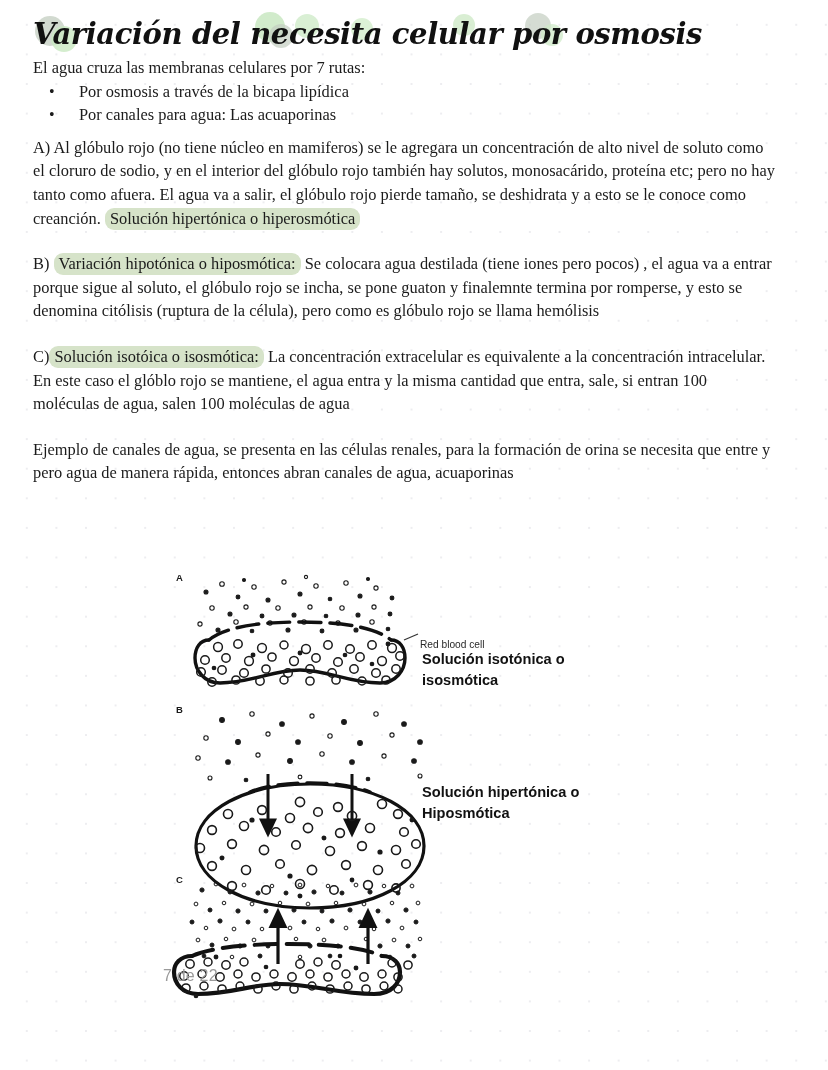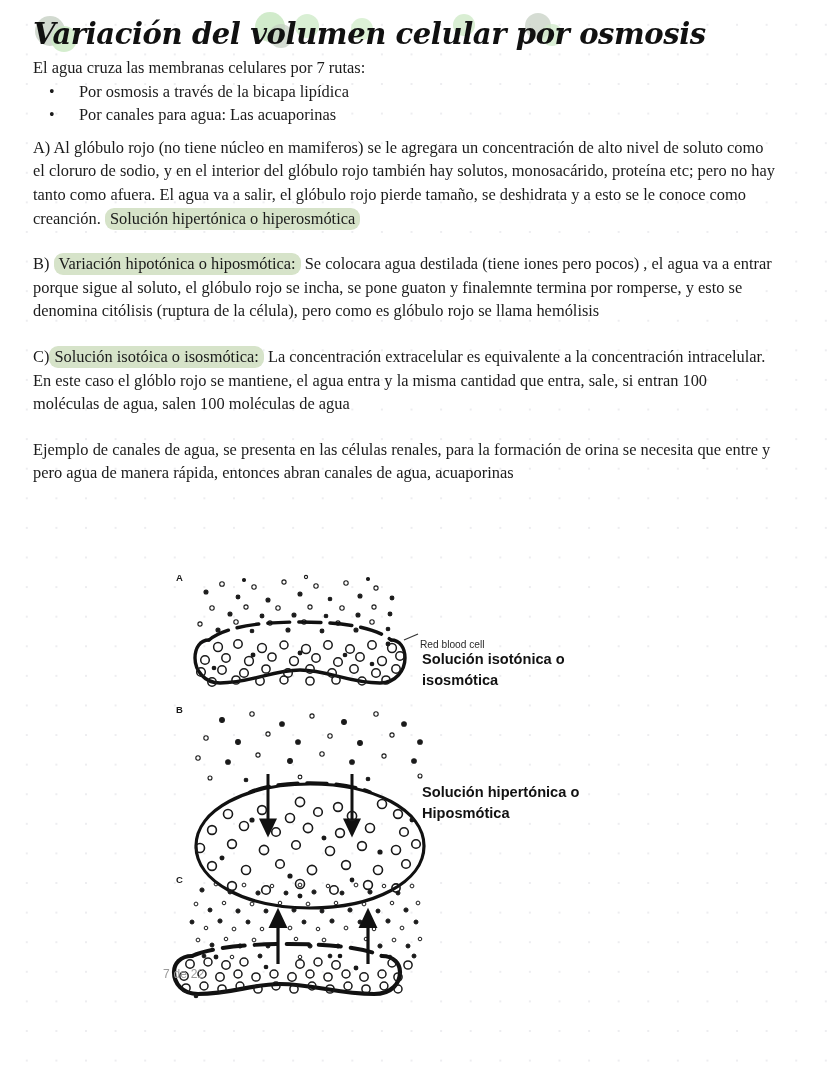--- a/index.html
+++ b/index.html
@@ -133,21 +133,21 @@
     font-weight: normal;
     font-size: 10.2px;
     color: #2a2a2a;
     white-space: nowrap;
   }
   .page-num {
     position: absolute;
     left: 163px;
     top: 967px;
     font-family: "Liberation Sans", "DejaVu Sans", sans-serif;
-    font-size: 12px;
+    font-size: 16px;
     color: #9a9a9a;
     letter-spacing: 0.2px;
   }
   svg { display: block; }
 </style>
 </head>
 <body>
 
 <div class="page">
 
@@ -156,21 +156,21 @@
       <span class="blob" style="left:2px;  top:4px;  width:30px; height:30px; background:#c3cdc0; opacity:.75;"></span>
       <span class="blob" style="left:18px; top:14px; width:26px; height:26px; background:#c9e8c2; opacity:.8;"></span>
       <span class="blob" style="left:222px;top:0px;  width:30px; height:30px; background:#c9e8c2; opacity:.85;"></span>
       <span class="blob" style="left:236px;top:12px; width:24px; height:24px; background:#c3cdc0; opacity:.7;"></span>
       <span class="blob" style="left:262px;top:2px;  width:24px; height:24px; background:#c9e8c2; opacity:.7;"></span>
       <span class="blob" style="left:318px;top:6px;  width:22px; height:22px; background:#d8efd2; opacity:.9;"></span>
       <span class="blob" style="left:420px;top:2px;  width:22px; height:22px; background:#cfeac8; opacity:.8;"></span>
       <span class="blob" style="left:492px;top:1px;  width:26px; height:26px; background:#c3cdc0; opacity:.7;"></span>
       <span class="blob" style="left:508px;top:12px; width:22px; height:22px; background:#cfeac8; opacity:.75;"></span>
     </div>
-    <h1 class="title">Variación del volumen celular por osmosis</h1>
+    <h1 class="title">Variación del necesita celular por osmosis</h1>
   </div>
 
   <div class="body-text">
 
     <p class="lead">El agua cruza las membranas celulares por 7 rutas:</p>
 
     <ul class="routes">
       <li>
         <span class="bullet">•</span>
         <span>Por osmosis a través de la bicapa lipídica</span>

